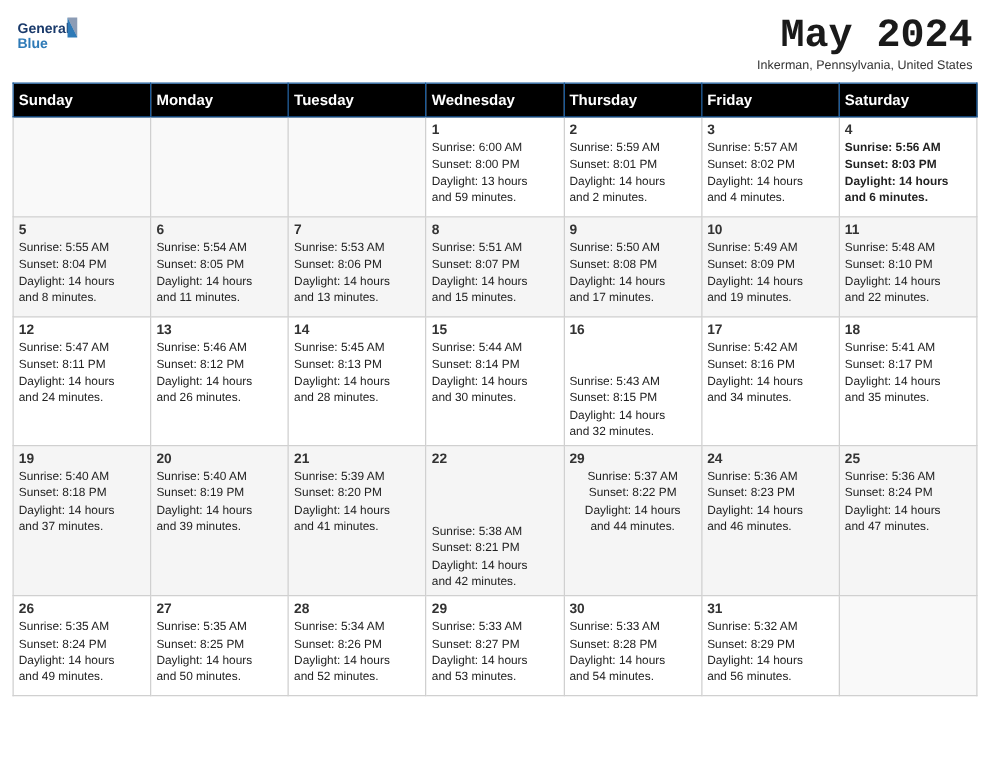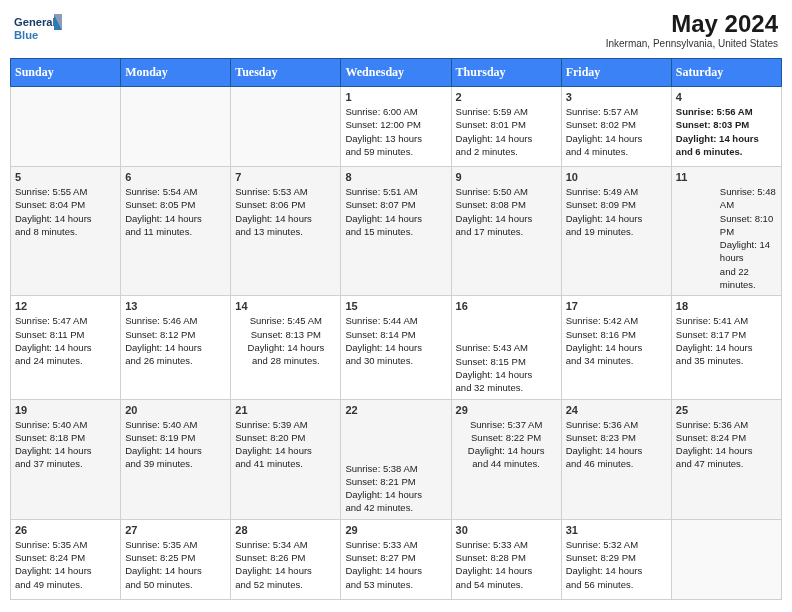--- a/index.html
+++ b/index.html
@@ -23,36 +23,35 @@
       font-size: 18px;
       font-weight: bold;
       color: #1a3a6b;
     }
     .logo-icon {
       width: 48px;
       height: 40px;
       margin-right: 2px;
     }
     .title-block { text-align: right; }
-    .month-title { font-size: 24px; font-weight: bold; color: #1a1a1a; }
+    .month-title { font-size: 32px; font-weight: bold; color: #1a1a1a; font-family: Liberation Mono, monospace; }
     .location-title { font-size: 10px; color: #333; }
     table {
       width: 100%;
       border-collapse: collapse;
       table-layout: fixed;
     }
     thead tr th {
-      background-color: #3b82f6;
+      background-color: #000000;
       color: #fff;
       font-size: 12px;
       font-weight: bold;
       padding: 6px 4px;
       text-align: left;
       border: 1px solid #1a5a9a;
-      font-family: Liberation Serif, serif;
     }
     tbody tr td {
       border: 1px solid #d0d0d0;
       vertical-align: top;
       padding: 4px 4px;
       font-size: 10px;
       color: #333;
       height: 80px;
       background: #fff;
     }
@@ -105,21 +104,21 @@
       </tr>
   </thead>
   <tbody id="calendar-body">
   <tr>
         <td class="empty"></td>
         <td class="empty"></td>
         <td class="empty"></td>
         <td>
           <span class="day-num">1</span>
           <div class="day-info" style="white-space: pre-line;">Sunrise: 6:00 AM
-Sunset: 12:00 PM
+Sunset: 8:00 PM
 Daylight: 13 hours
 and 59 minutes.</div>
         </td>
         <td>
           <span class="day-num">2</span>
           <div class="day-info" style="white-space: pre-line;">Sunrise: 5:59 AM
 Sunset: 8:01 PM
 Daylight: 14 hours
 and 2 minutes.</div>
         </td>
@@ -176,21 +175,21 @@
         </td>
         <td>
           <span class="day-num">10</span>
           <div class="day-info" style="white-space: pre-line;">Sunrise: 5:49 AM
 Sunset: 8:09 PM
 Daylight: 14 hours
 and 19 minutes.</div>
         </td>
         <td>
           <span class="day-num">11</span>
-          <div class="day-info" style="white-space: pre-line; margin-left: 44px;">Sunrise: 5:48 AM
+          <div class="day-info" style="white-space: pre-line;">Sunrise: 5:48 AM
 Sunset: 8:10 PM
 Daylight: 14 hours
 and 22 minutes.</div>
         </td>
       </tr>
       <tr>
         <td>
           <span class="day-num">12</span>
           <div class="day-info" style="white-space: pre-line;">Sunrise: 5:47 AM
 Sunset: 8:11 PM
@@ -199,21 +198,21 @@
         </td>
         <td>
           <span class="day-num">13</span>
           <div class="day-info" style="white-space: pre-line;">Sunrise: 5:46 AM
 Sunset: 8:12 PM
 Daylight: 14 hours
 and 26 minutes.</div>
         </td>
         <td>
           <span class="day-num">14</span>
-          <div class="day-info" style="white-space: pre-line; text-align: center;">Sunrise: 5:45 AM
+          <div class="day-info" style="white-space: pre-line;">Sunrise: 5:45 AM
 Sunset: 8:13 PM
 Daylight: 14 hours
 and 28 minutes.</div>
         </td>
         <td>
           <span class="day-num">15</span>
           <div class="day-info" style="white-space: pre-line;">Sunrise: 5:44 AM
 Sunset: 8:14 PM
 Daylight: 14 hours
 and 30 minutes.</div>

